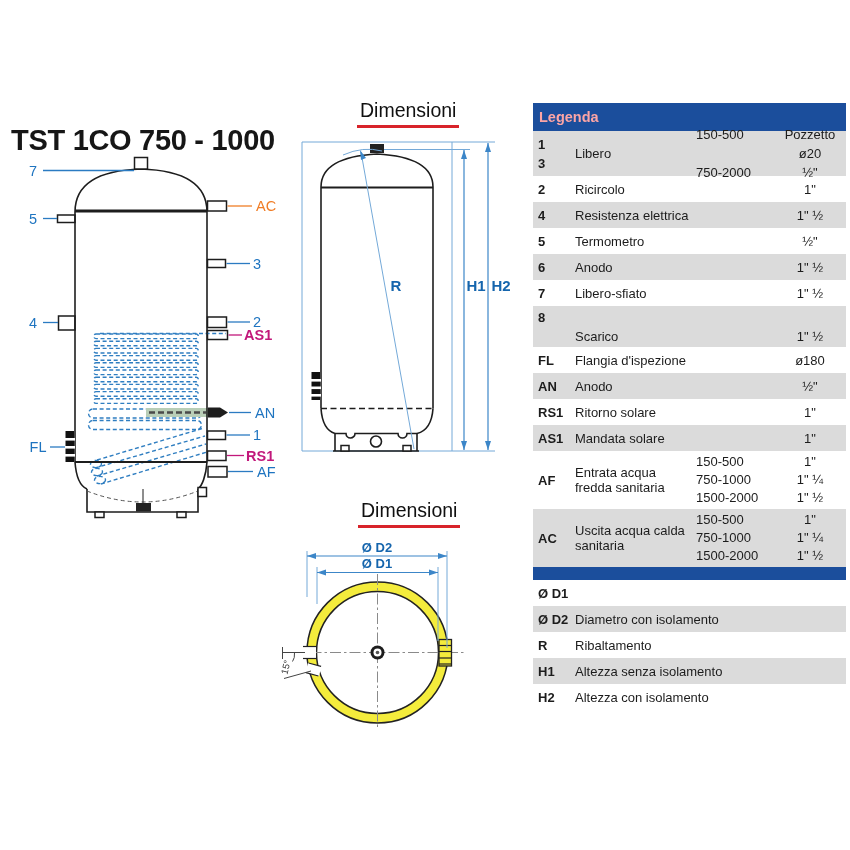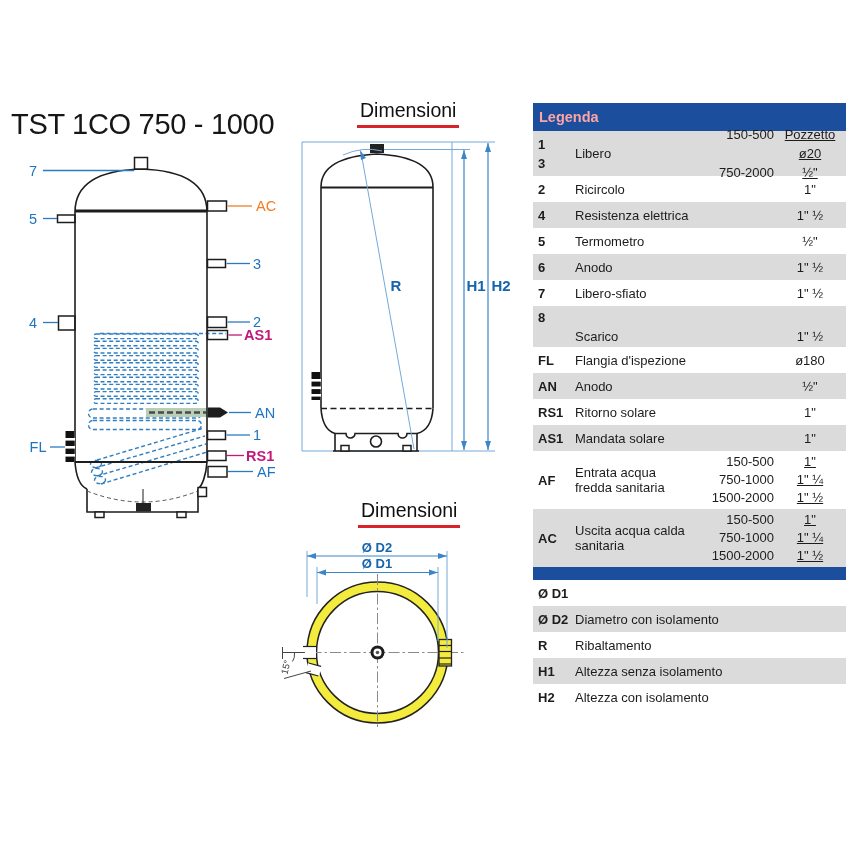--- a/index.html
+++ b/index.html
@@ -1,41 +1,41 @@
 <!DOCTYPE html>
 <html><head>
 <meta charset="utf-8">
 <style>
   html,body{margin:0;padding:0;background:#fff;}
   #page{position:relative;width:850px;height:850px;background:#fff;overflow:hidden;
         font-family:"Liberation Sans",sans-serif;}
   #drawing{position:absolute;left:0;top:0;width:850px;height:850px;}
   svg text{font-family:"Liberation Sans",sans-serif;}
 
-  .page-title{position:absolute;left:11px;top:108px;font-size:29px;font-weight:normal;
+  .page-title{position:absolute;left:11px;top:124px;font-size:29px;font-weight:bold;
               letter-spacing:-0.3px;color:#161616;white-space:nowrap;}
   .dim-title{position:absolute;font-size:19.5px;color:#101010;
              border-bottom:3px solid #d8232a;padding:0 3px 3px 3px;white-space:nowrap;margin-left:29px;}
   #dim1{left:328px;top:99px;}
   #dim2{left:329px;top:499px;}
 
   
   .lg{position:absolute;left:533px;top:103px;width:313px;color:#1c1c1c;}
   .lg-header{height:28px;background:#1b4e9c;color:#fca5a5;font-weight:bold;font-size:14.5px;
              display:flex;align-items:center;padding-left:6px;box-sizing:border-box;}
   .lg-row{display:flex;align-items:center;height:26px;font-size:13px;}
   .lg-row.gray{background:#dbdbdb;}
   .lg-key{width:42px;padding-left:5px;font-weight:bold;box-sizing:border-box;flex-shrink:0;}
   .lg-key .k2{line-height:19px;}
   .lg-desc{flex:1;line-height:15px;}
   .lg-size{width:72px;text-align:center;flex-shrink:0;}
   .lg-pairs{width:150px;flex-shrink:0;}
   .lg-pair{display:flex;line-height:18px;}
-  .lg-pair .pr{width:78px;text-align:right;}
-  .lg-pair .ps{width:72px;text-align:center;text-decoration:underline;}
+  .lg-pair .pr{width:78px;text-align:left;}
+  .lg-pair .ps{width:72px;text-align:center;}
   .r13{height:45px;}
   .r13 .lg-pair{line-height:19px;}
   .r3{height:58px;}
   .tall8{height:41px;}
   .tall8 .lg-key{align-self:flex-start;padding-top:4px;}
   .tall8 .lg-desc,.tall8 .lg-size{align-self:flex-end;padding-bottom:3px;}
   .lg-bar{height:13px;background:#1b4e9c;}
 
   
   .oln{stroke:#1d1d1d;fill:none;stroke-width:1.6;}

